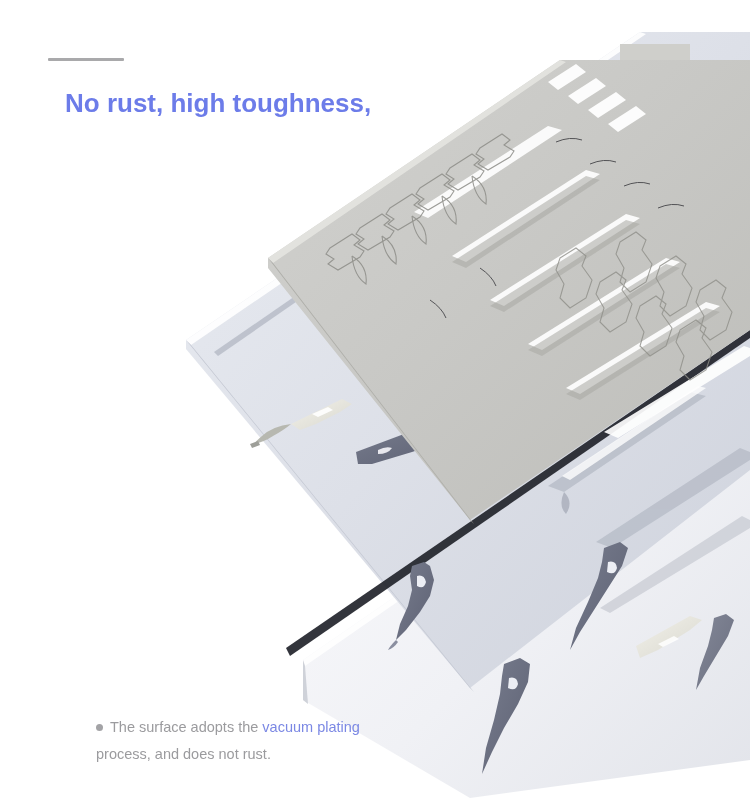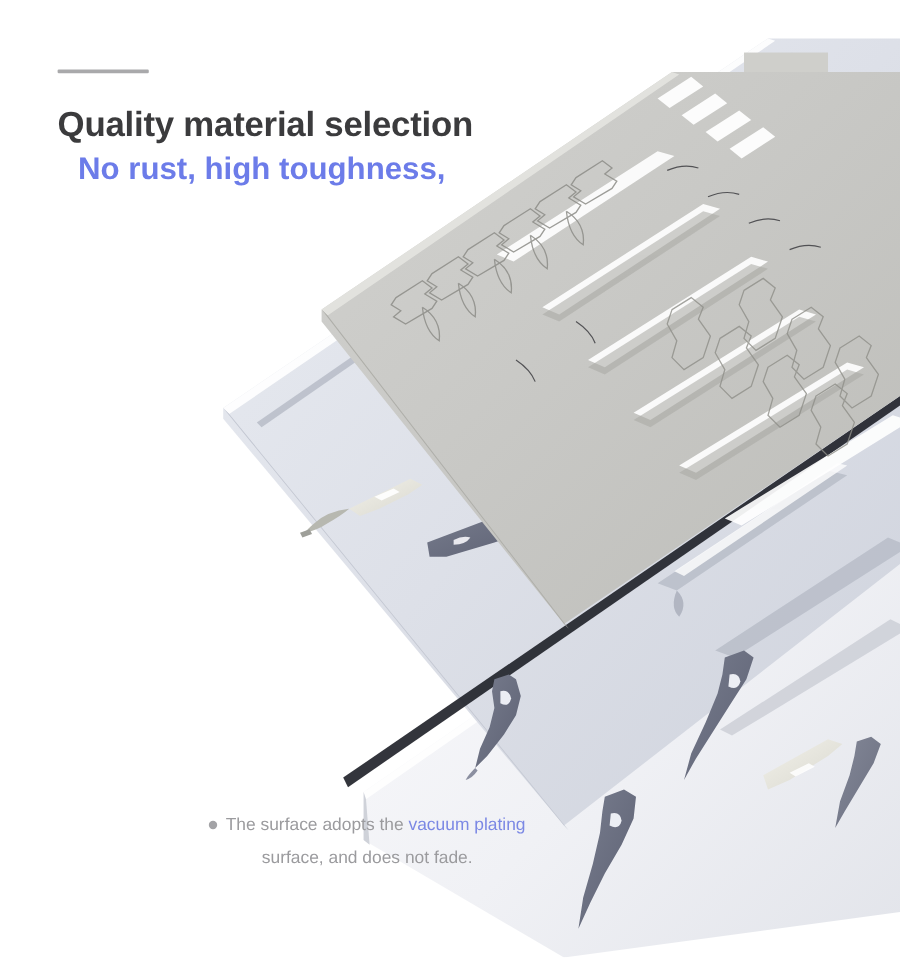--- a/index.html
+++ b/index.html
@@ -65,27 +65,26 @@
     color: #6c7ce9;
     line-height: 1.3;
     margin: 2px 0 0 17px;
     max-width: 340px;
   }
 
   
   #caption-block {
     position: absolute;
     left: 96px;
-    top: 675px;
+    top: 714px;
     width: 420px;
     z-index: 5;
     font-size: 14.5px;
     line-height: 1.85;
     color: #9b9b9e;
-    text-align: center;
   }
   #bullet-dot {
     display: inline-block;
     width: 7px;
     height: 7px;
     border-radius: 50%;
     background: #a3a3a6;
     margin-right: 7px;
     vertical-align: 1px;
   }
@@ -292,23 +291,22 @@
         <g>
           <path d="M636,646 L690,616 L702,620 L690,630 L658,650 L640,658 Z" fill="url(#gBladeLt)"></path>
           <path d="M658,644 l16,-8 l5,3 l-16,8 Z" fill="#ffffff" opacity="0.85"></path>
         </g>
       </g>
     </svg>
   </div>
 
   <div id="headline-block">
     <div id="rule"></div>
-    <h1 id="title-main">Quality material selection</h1>
     <h2 id="title-sub">
       <span>No rust, high toughness,</span><br>
     </h2>
   </div>
 
   <div id="caption-block">
-    <span id="bullet-dot"></span><span>The surface adopts the </span><span class="hl">vacuum plating</span><span></span><br><span>surface, and does not fade.</span>
+    <span id="bullet-dot"></span><span>The surface adopts the </span><span class="hl">vacuum plating</span><span></span><br><span>process, and does not rust.</span>
   </div>
 
 </div>
 
 </body></html>

